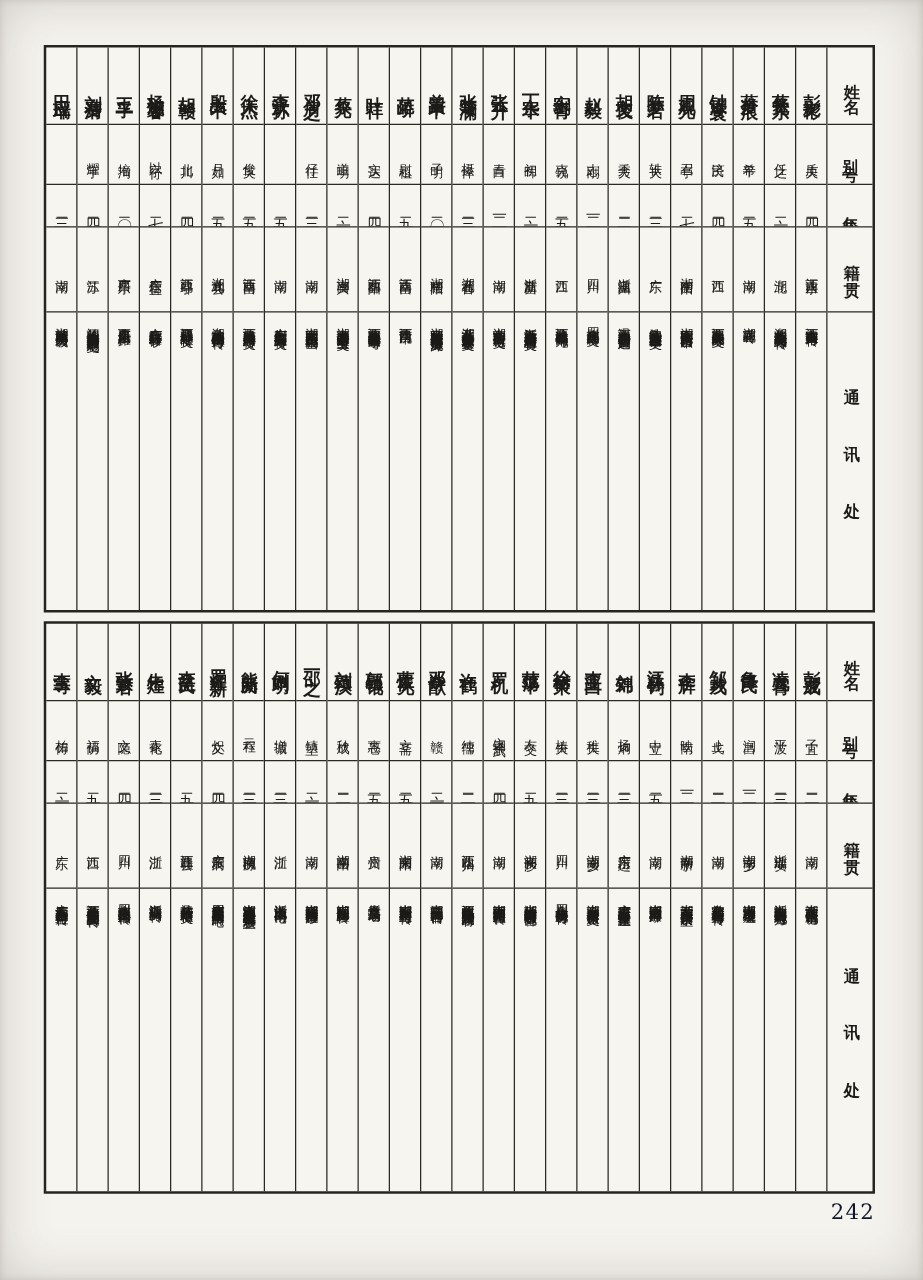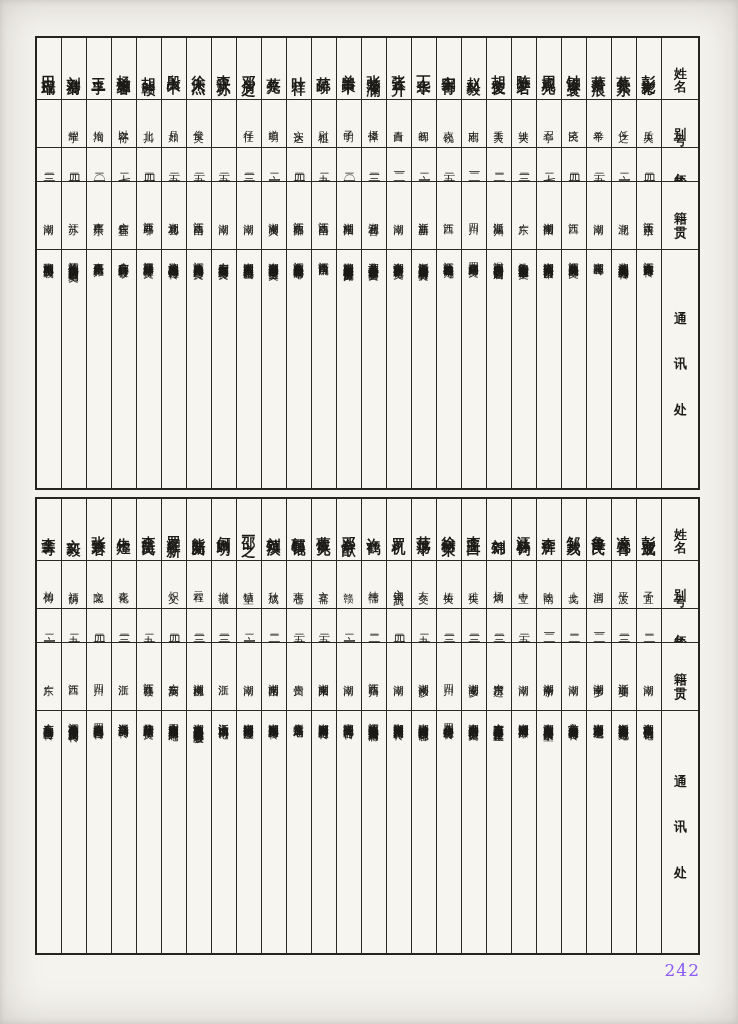--- a/index.html
+++ b/index.html
@@ -61,21 +61,21 @@
   .header-cell > span{font-weight:bold;font-size:13px;}
   .header-col .name-cell > span{letter-spacing:12px;}
   .header-col .alias-cell > span{letter-spacing:7px;font-size:12.5px;}
   .header-col .age-cell > span{letter-spacing:2px;font-size:12.5px;}
   .header-col .native-cell > span{letter-spacing:14px;}
   .header-col .address-cell > span{letter-spacing:46px;font-size:13px;}
   .header-col .address-cell{align-items:center;padding-top:0;}
   .page-number{
     position:absolute;right:38px;bottom:44px;
     font-family:"DejaVu Serif",serif;
-    font-size:17px;color:#8b5cf6;letter-spacing:1px;
+    font-size:17px;color:#0f172a;letter-spacing:1px;
   }
 </style>
 </head>
 <body>
 
 <div class="page">
 
   <section class="dir-table top">
     <div class="col header-col">
       <div class="cell name-cell header-cell">

